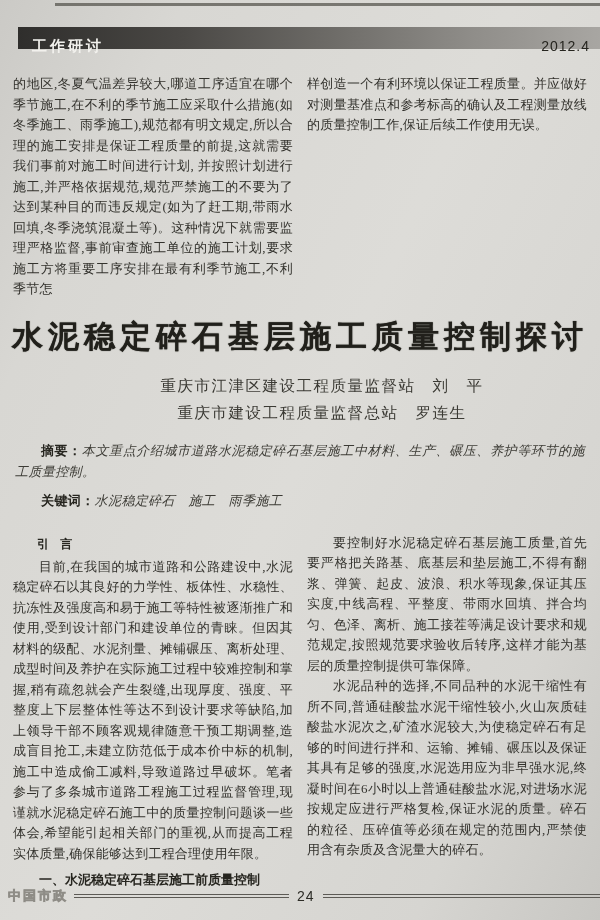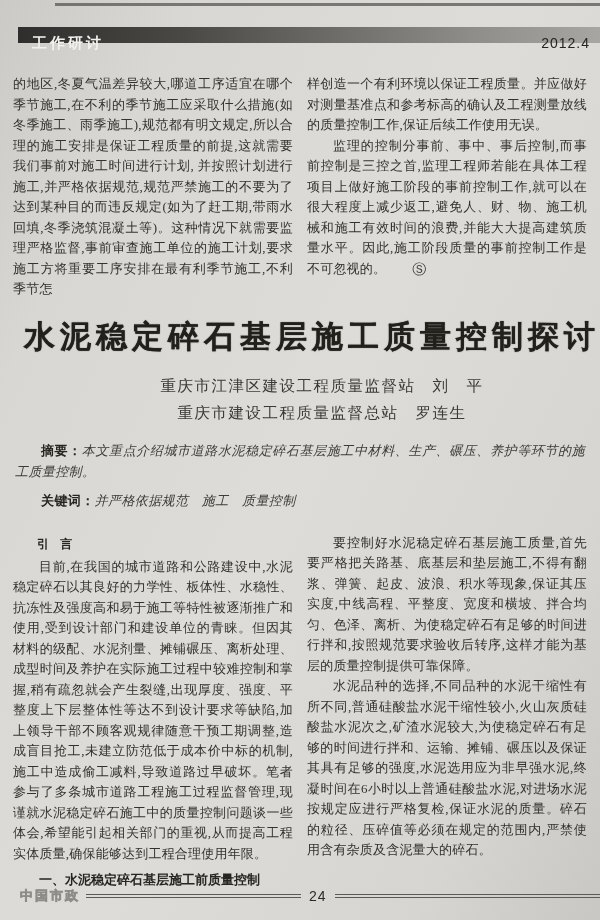--- a/index.html
+++ b/index.html
@@ -11,21 +11,21 @@
     background:linear-gradient(115deg,#cbcac6 0%,#d8d7d3 18%,#dddcd8 50%,#d6d5d1 82%,#c8c7c3 100%);
     color:#35342f;
   }
   .scan-top-line {
     position:absolute; top:3px; left:55px; right:0; height:3px;
     background:#57554f; opacity:.75;
   }
 
   
   .header-bar {
-    position:absolute; top:27px; left:18px; right:0; height:16px;
+    position:absolute; top:27px; left:18px; right:0; height:22px;
     background:linear-gradient(90deg,#2f2e2c 0%,#4a4845 28%,#6f6d69 55%,#8f8d89 78%,#a8a6a2 100%);
     display:flex; align-items:center; justify-content:space-between;
     padding:16px 10px 0 14px;
   }
   .header-bar .section-label {
     color:#f2f1ed; font-family:"Liberation Sans", sans-serif;
     font-weight:bold; font-size:15px; letter-spacing:3px;
   }
   .header-bar .issue {
     color:#26251f; font-family:"Liberation Sans", sans-serif;
@@ -46,21 +46,21 @@
   }
   .cols-top { margin-top:10px; }
 
   .end-mark {
     display:inline-block; font-size:14px; line-height:14px;
     color:#3a3935; transform:translateY(1px);
   }
 
   
   .article-title {
-    margin-top:16px; text-align:right;
+    margin-top:16px; text-align:center;
     font-family:"Liberation Sans", sans-serif; font-weight:900;
     font-size:31px; letter-spacing:5px; color:#21201b;
     text-shadow:0 0 1px #2a2a24;
   }
 
   
   .authors { margin-top:14px; text-align:center;padding-left:44px; }
   .author-line {
     font-size:15.5px; line-height:27px; color:#3b3a34;
     font-family:"Liberation Serif", serif; letter-spacing:1.5px;
@@ -84,21 +84,21 @@
     font-family:"Liberation Sans", sans-serif; font-weight:bold;
     font-size:12px; line-height:22px; color:#26251f;
     text-indent:2em; letter-spacing:4px;
   }
   .gap-top { margin-top:2px; }
   .sec-heading-bottom { margin-top:6px; }
 
   
   .footer {
     position:absolute; left:0; right:0; bottom:16px; height:16px;
-    display:flex; align-items:center; padding:0 0 0 20px;
+    display:flex; align-items:center; padding:0 0 0 8px;
   }
   .journal-logo {
     font-family:"Liberation Sans", sans-serif; font-weight:bold;
     font-size:13px; letter-spacing:2px; color:#a09e98;
     -webkit-text-stroke:.6px #8e8c86; margin-right:6px; white-space:nowrap;
   }
   .dbl-line { height:4px; border-top:1px solid #5c5a55; border-bottom:1px solid #5c5a55; }
   .dbl-line.seg1 { flex:0 0 215px; }
   .dbl-line.seg2 { flex:1; }
   .page-number {
@@ -119,44 +119,43 @@
   </div>
 
   <div style="height:64px"></div>
 
   <div class="cols cols-top">
     <div class="col">
       <p class="body-text">的地区,冬夏气温差异较大,哪道工序适宜在哪个季节施工,在不利的季节施工应采取什么措施(如冬季施工、雨季施工),规范都有明文规定,所以合理的施工安排是保证工程质量的前提,这就需要我们事前对施工时间进行计划, 并按照计划进行施工,并严格依据规范,规范严禁施工的不要为了达到某种目的而违反规定(如为了赶工期,带雨水回填,冬季浇筑混凝土等)。这种情况下就需要监理严格监督,事前审查施工单位的施工计划,要求施工方将重要工序安排在最有利季节施工,不利季节怎</p>
     </div>
     <div class="col">
       <p class="body-text">样创造一个有利环境以保证工程质量。并应做好对测量基准点和参考标高的确认及工程测量放线的质量控制工作,保证后续工作使用无误。</p>
-      <p class="body-text indent"><span>监理的控制分事前、事中、事后控制,而事前控制是三控之首,监理工程师若能在具体工程项目上做好施工阶段的事前控制工作,就可以在很大程度上减少返工,避免人、财、物、施工机械和施工有效时间的浪费,并能大大提高建筑质量水平。因此,施工阶段质量的事前控制工作是不可忽视的。</span><span class="end-mark">Ⓢ</span></p>
     </div>
   </div>
 
   <h1 class="article-title">水泥稳定碎石基层施工质量控制探讨</h1>
 
   <div class="authors">
     <div class="author-line">重庆市江津区建设工程质量监督站　刘　平</div>
     <div class="author-line">重庆市建设工程质量监督总站　罗连生</div>
   </div>
 
   <div class="abstract-block">
     <p class="abstract-p"><span class="blabel">摘要：</span><span>本文重点介绍城市道路水泥稳定碎石基层施工中材料、生产、碾压、养护等环节的施工质量控制。</span></p>
-    <p class="abstract-p keywords-p"><span class="blabel">关键词：</span><span>并严格依据规范　施工　质量控制</span></p>
+    <p class="abstract-p keywords-p"><span class="blabel">关键词：</span><span>水泥稳定碎石　施工　雨季施工</span></p>
   </div>
 
   <div class="cols cols-body">
     <div class="col">
       <p class="intro-heading">引 言</p>
       <p class="body-text indent gap-top">目前,在我国的城市道路和公路建设中,水泥稳定碎石以其良好的力学性、板体性、水稳性、抗冻性及强度高和易于施工等特性被逐渐推广和使用,受到设计部门和建设单位的青睐。但因其材料的级配、水泥剂量、摊铺碾压、离析处理、成型时间及养护在实际施工过程中较难控制和掌握,稍有疏忽就会产生裂缝,出现厚度、强度、平整度上下层整体性等达不到设计要求等缺陷,加上领导干部不顾客观规律随意干预工期调整,造成盲目抢工,未建立防范低于成本价中标的机制, 施工中造成偷工减料,导致道路过早破坏。笔者参与了多条城市道路工程施工过程监督管理,现谨就水泥稳定碎石施工中的质量控制问题谈一些体会,希望能引起相关部门的重视,从而提高工程实体质量,确保能够达到工程合理使用年限。</p>
       <p class="run-heading sec-heading-bottom">一、水泥稳定碎石基层施工前质量控制</p>
     </div>
     <div class="col">
-      <p class="body-text indent">要控制好水泥稳定碎石基层施工质量,首先要严格把关路基、底基层和垫层施工,不得有翻浆、弹簧、起皮、波浪、积水等现象,保证其压实度,中线高程、平整度、宽度和横坡、拌合均匀、色泽、离析、为使稳定碎石有足够的时间进行拌和,按照规范要求验收后转序,这样才能为基层的质量控制提供可靠保障。</p>
+      <p class="body-text indent">要控制好水泥稳定碎石基层施工质量,首先要严格把关路基、底基层和垫层施工,不得有翻浆、弹簧、起皮、波浪、积水等现象,保证其压实度,中线高程、平整度、带雨水回填、拌合均匀、色泽、离析、施工接茬等满足设计要求和规范规定,按照规范要求验收后转序,这样才能为基层的质量控制提供可靠保障。</p>
       <p class="body-text indent">水泥品种的选择,不同品种的水泥干缩性有所不同,普通硅酸盐水泥干缩性较小,火山灰质硅酸盐水泥次之,矿渣水泥较大,为使稳定碎石有足够的时间进行拌和、运输、摊铺、碾压以及保证其具有足够的强度,水泥选用应为非早强水泥,终凝时间在6小时以上普通硅酸盐水泥,对进场水泥按规定应进行严格复检,保证水泥的质量。碎石的粒径、压碎值等必须在规定的范围内,严禁使用含有杂质及含泥量大的碎石。</p>
     </div>
   </div>
 
   <div class="footer">
     <span class="journal-logo">中国市政</span>
     <span class="dbl-line seg1"></span>
     <span class="page-number">24</span>
     <span class="dbl-line seg2"></span>
   </div>

